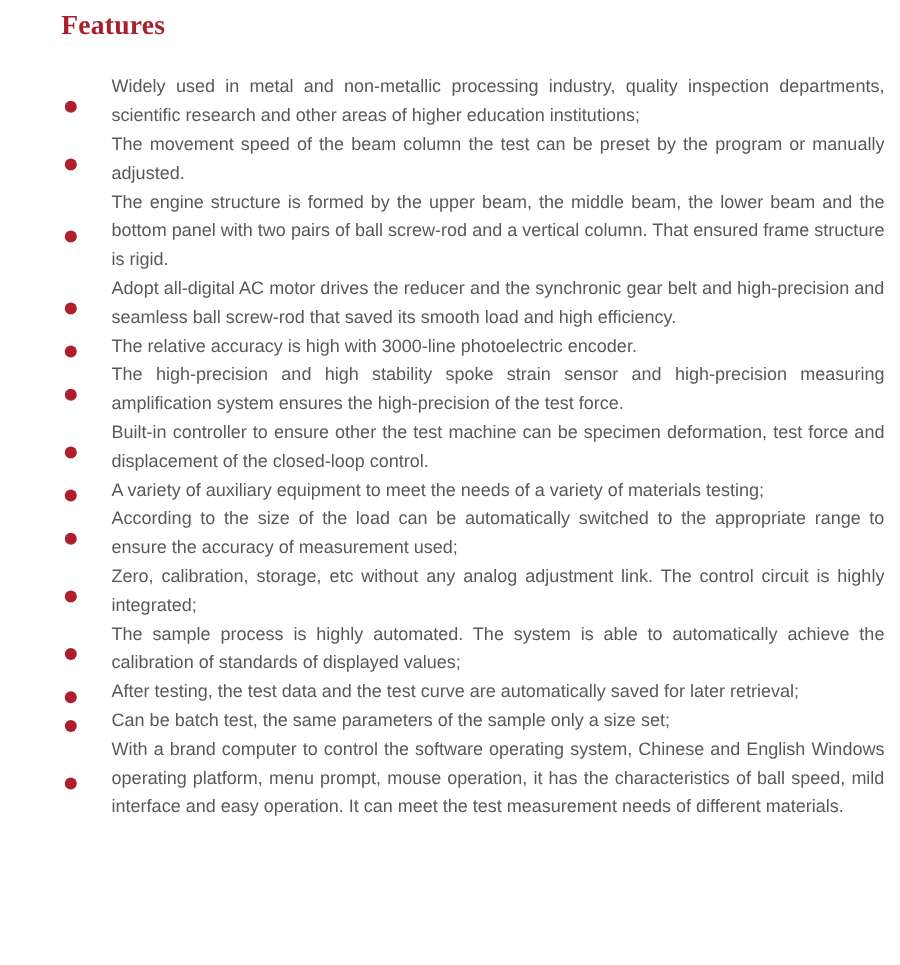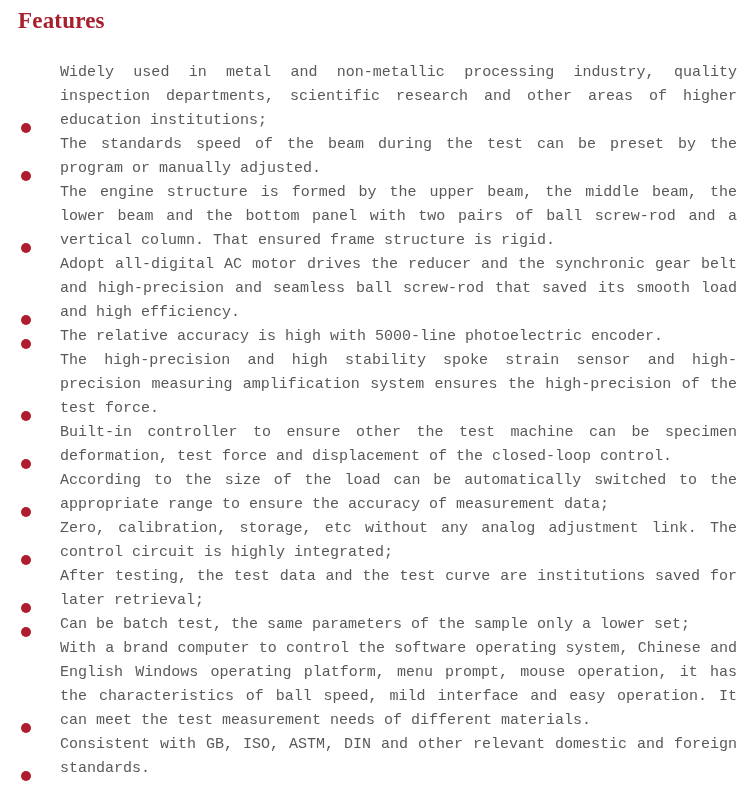--- a/index.html
+++ b/index.html
@@ -13,40 +13,40 @@
     overflow: hidden;
     font-family: "Liberation Sans", sans-serif;
     -webkit-font-smoothing: antialiased;
   }
   .page {
     box-sizing: border-box;
     width: 750px;
     height: 804px;
     background: var(--bg, #ffffff);
     padding-top: 8px;
+    padding-left: 33px;
   }
   .page-title {
     font-family: "Liberation Serif", serif;
     font-weight: 700;
     font-size: 23px;
     line-height: 26px;
     color: var(--title-color, #A6202E);
     margin: 0 0 0 18px;
     letter-spacing: 0.2px;
   }
   .features-list {
     list-style: none;
     margin: 27px 0 0 0;
     padding: 0;
   }
   .feature-item {
     display: flex;
-    align-items: flex-end;
+    align-items: center;
     margin: 0;
-    font-family: Liberation Mono, monospace;
   }
   .bullet {
     flex: 0 0 auto;
     width: 10px;
     height: 10px;
     border-radius: 50%;
     background: var(--bullet-color, #AE1E2D);
     margin: 7px 0 0 21px;
   }
   .feature-text {
@@ -66,60 +66,64 @@
 <div class="page">
   <h1 class="page-title">Features</h1>
 
   <ul class="features-list" id="features-list">
       <li class="feature-item">
         <span class="bullet"></span>
         <span class="feature-text">Widely used in metal and non-metallic processing industry, quality inspection departments, scientific research and other areas of higher education institutions;</span>
       </li>
       <li class="feature-item">
         <span class="bullet"></span>
-        <span class="feature-text">The standards speed of the beam during the test can be preset by the program or manually adjusted.</span>
+        <span class="feature-text">The movement speed of the beam column the test can be preset by the program or manually adjusted.</span>
       </li>
       <li class="feature-item">
         <span class="bullet"></span>
         <span class="feature-text">The engine structure is formed by the upper beam, the middle beam, the lower beam and the bottom panel with two pairs of ball screw-rod and a vertical column. That ensured frame structure is rigid.</span>
       </li>
       <li class="feature-item">
         <span class="bullet"></span>
         <span class="feature-text">Adopt all-digital AC motor drives the reducer and the synchronic gear belt and high-precision and seamless ball screw-rod that saved its smooth load and high  efficiency.</span>
       </li>
       <li class="feature-item">
         <span class="bullet"></span>
-        <span class="feature-text">The relative accuracy is high with 5000-line photoelectric encoder.</span>
+        <span class="feature-text">The relative accuracy is high with 3000-line photoelectric encoder.</span>
       </li>
       <li class="feature-item">
         <span class="bullet"></span>
         <span class="feature-text">The high-precision and high stability spoke strain sensor and high-precision measuring amplification system ensures the high-precision of the test force.</span>
       </li>
       <li class="feature-item">
         <span class="bullet"></span>
         <span class="feature-text">Built-in controller to ensure other the test machine can be specimen deformation, test force and displacement of the closed-loop control.</span>
       </li>
       <li class="feature-item">
         <span class="bullet"></span>
-        <span class="feature-text">According to the size of the load can be automatically switched to the appropriate range to ensure the accuracy of measurement data;</span>
+        <span class="feature-text">A variety of auxiliary equipment to meet the needs of a variety of materials testing;</span>
+      </li>
+      <li class="feature-item">
+        <span class="bullet"></span>
+        <span class="feature-text">According to the size of the load can be automatically switched to the appropriate range to ensure the accuracy of measurement used;</span>
       </li>
       <li class="feature-item">
         <span class="bullet"></span>
         <span class="feature-text">Zero, calibration, storage, etc without any analog adjustment link. The control circuit is highly integrated;</span>
       </li>
       <li class="feature-item">
         <span class="bullet"></span>
-        <span class="feature-text">After testing, the test data and the test curve are institutions saved for later retrieval;</span>
+        <span class="feature-text">The sample process is highly automated. The system is able to automatically achieve the calibration of standards of displayed values;</span>
       </li>
       <li class="feature-item">
         <span class="bullet"></span>
-        <span class="feature-text">Can be batch test, the same parameters of the sample only a lower set;</span>
+        <span class="feature-text">After testing, the test data and the test curve are automatically saved for later retrieval;</span>
+      </li>
+      <li class="feature-item">
+        <span class="bullet"></span>
+        <span class="feature-text">Can be batch test, the same parameters of the sample only a size set;</span>
       </li>
       <li class="feature-item">
         <span class="bullet"></span>
         <span class="feature-text">With a brand computer to control the software operating system, Chinese and English Windows operating platform, menu prompt, mouse operation, it has the characteristics of ball speed, mild interface and easy operation. It can meet the test measurement needs of different materials.</span>
       </li>
-      <li class="feature-item">
-        <span class="bullet"></span>
-        <span class="feature-text">Consistent with GB, ISO, ASTM, DIN and other relevant domestic and foreign standards.</span>
-      </li>
     </ul>
 </div>
 
 </body></html>

